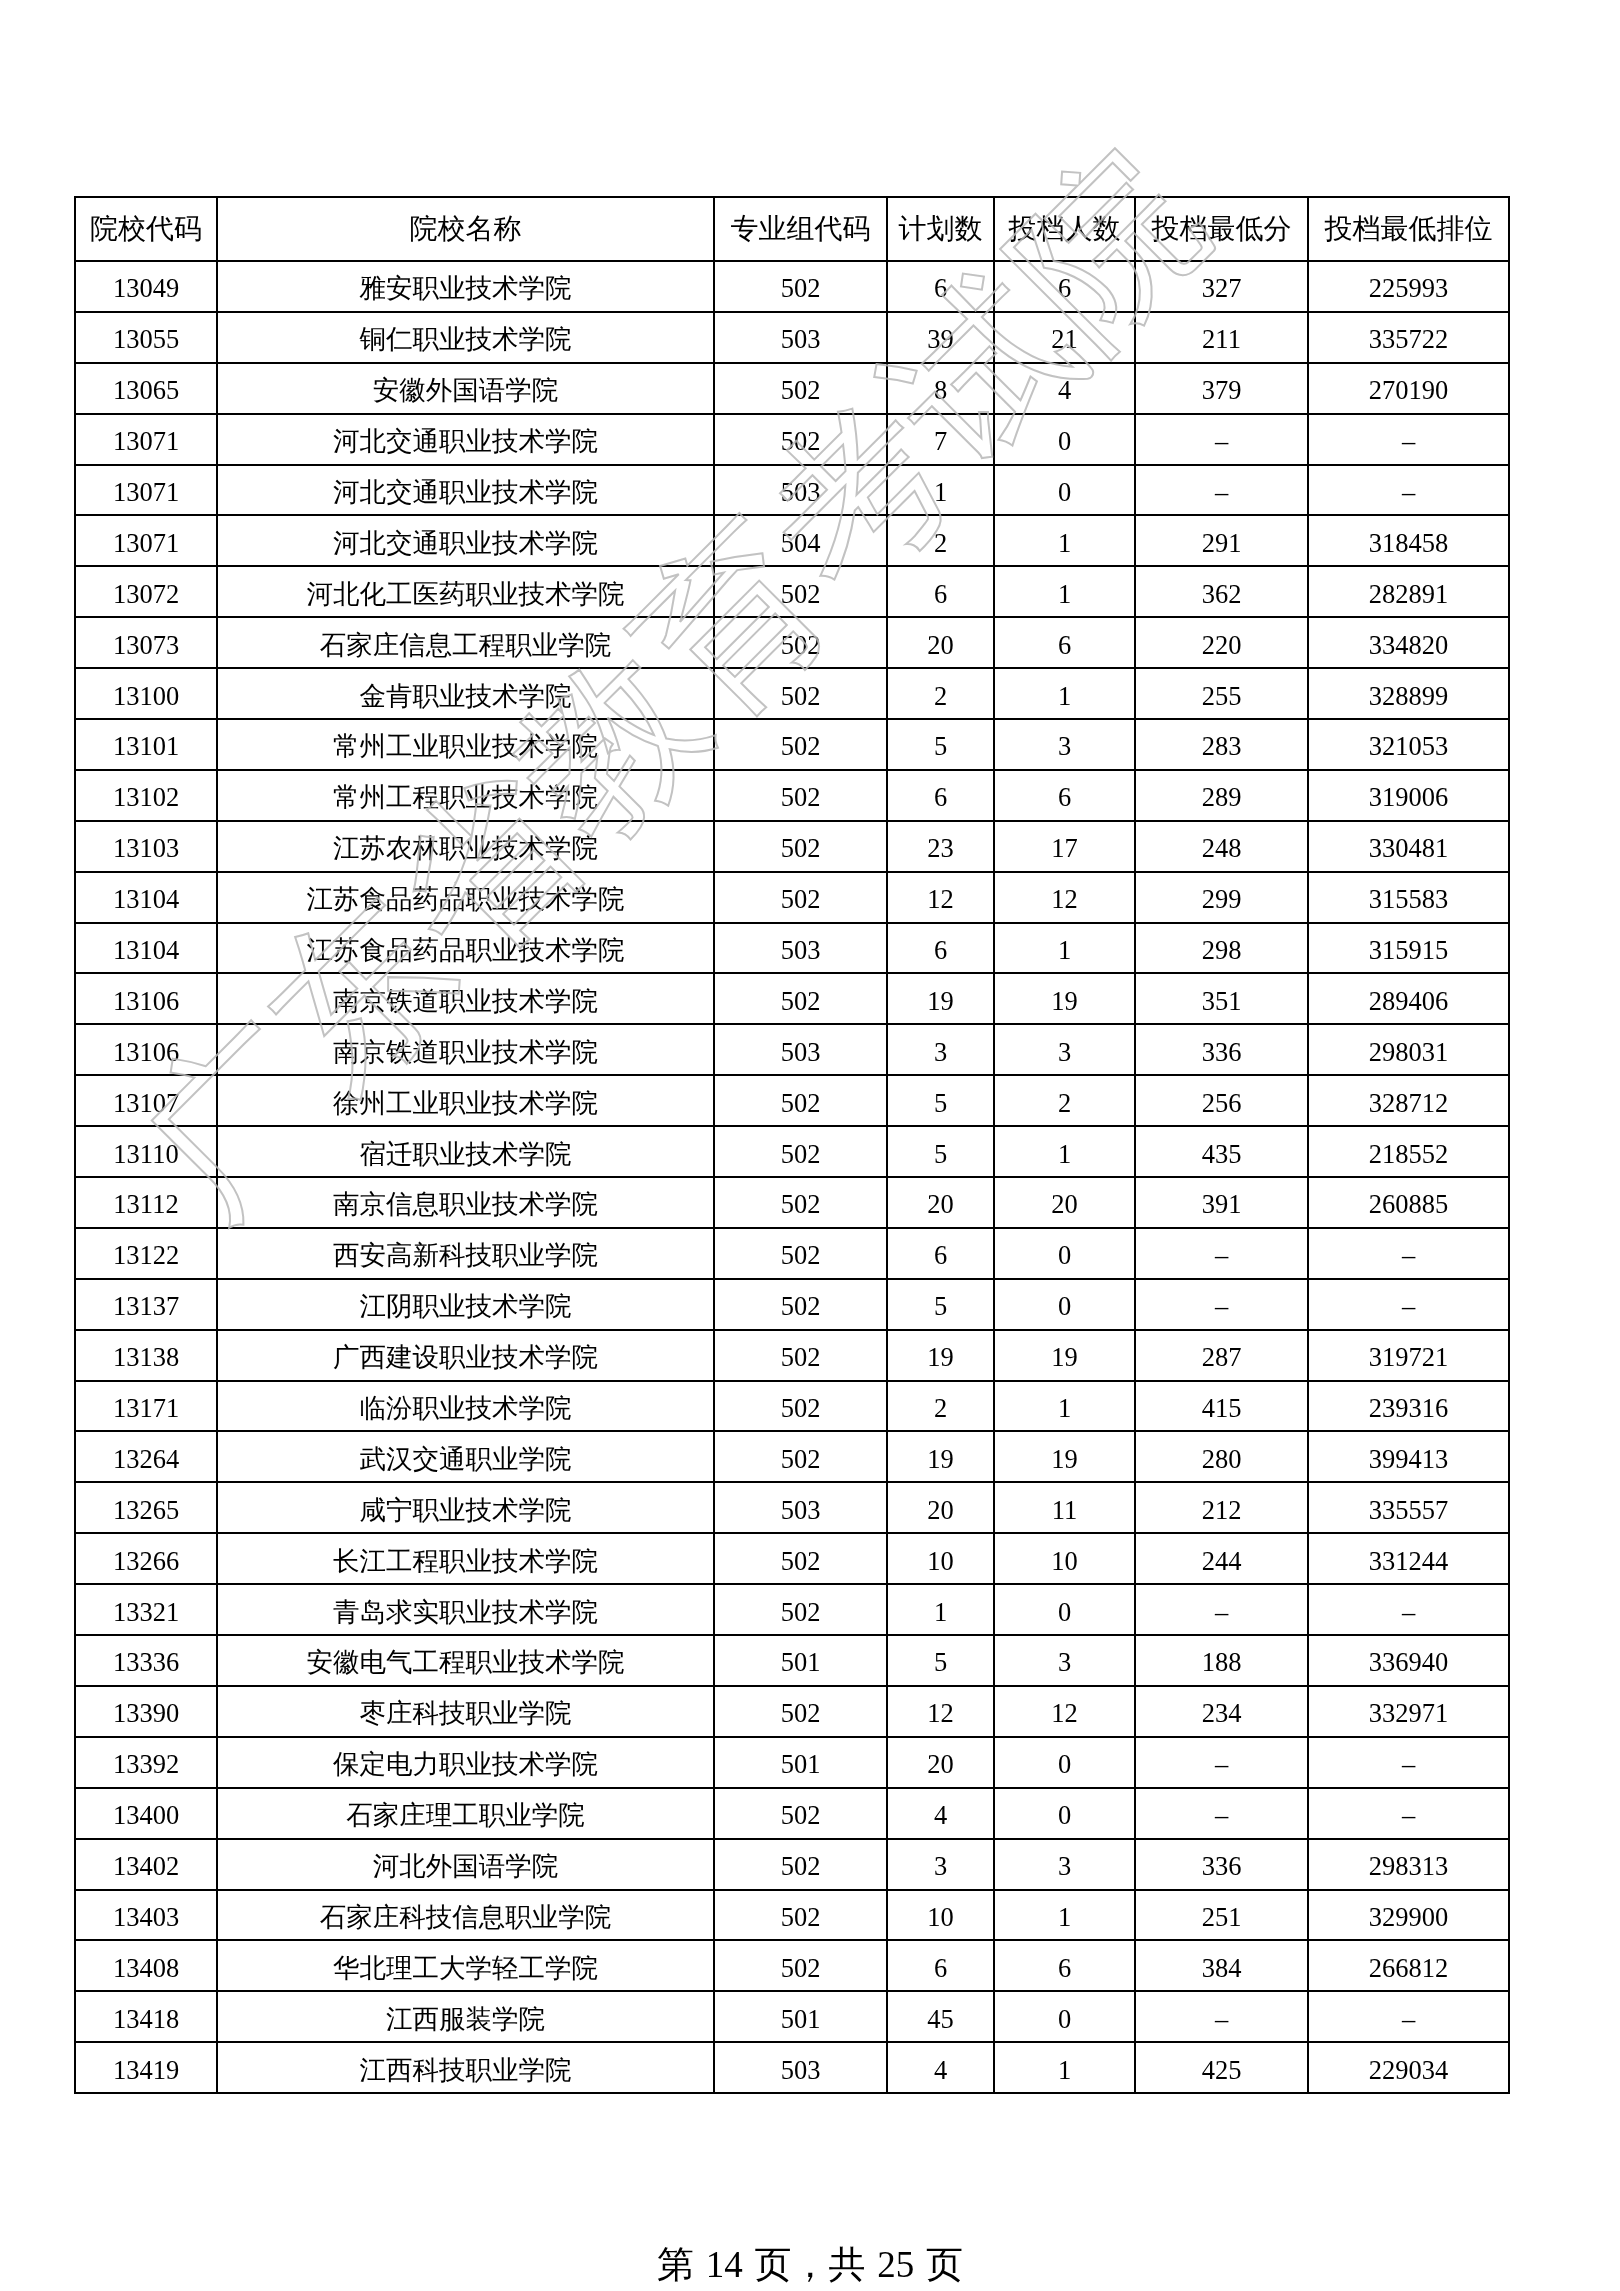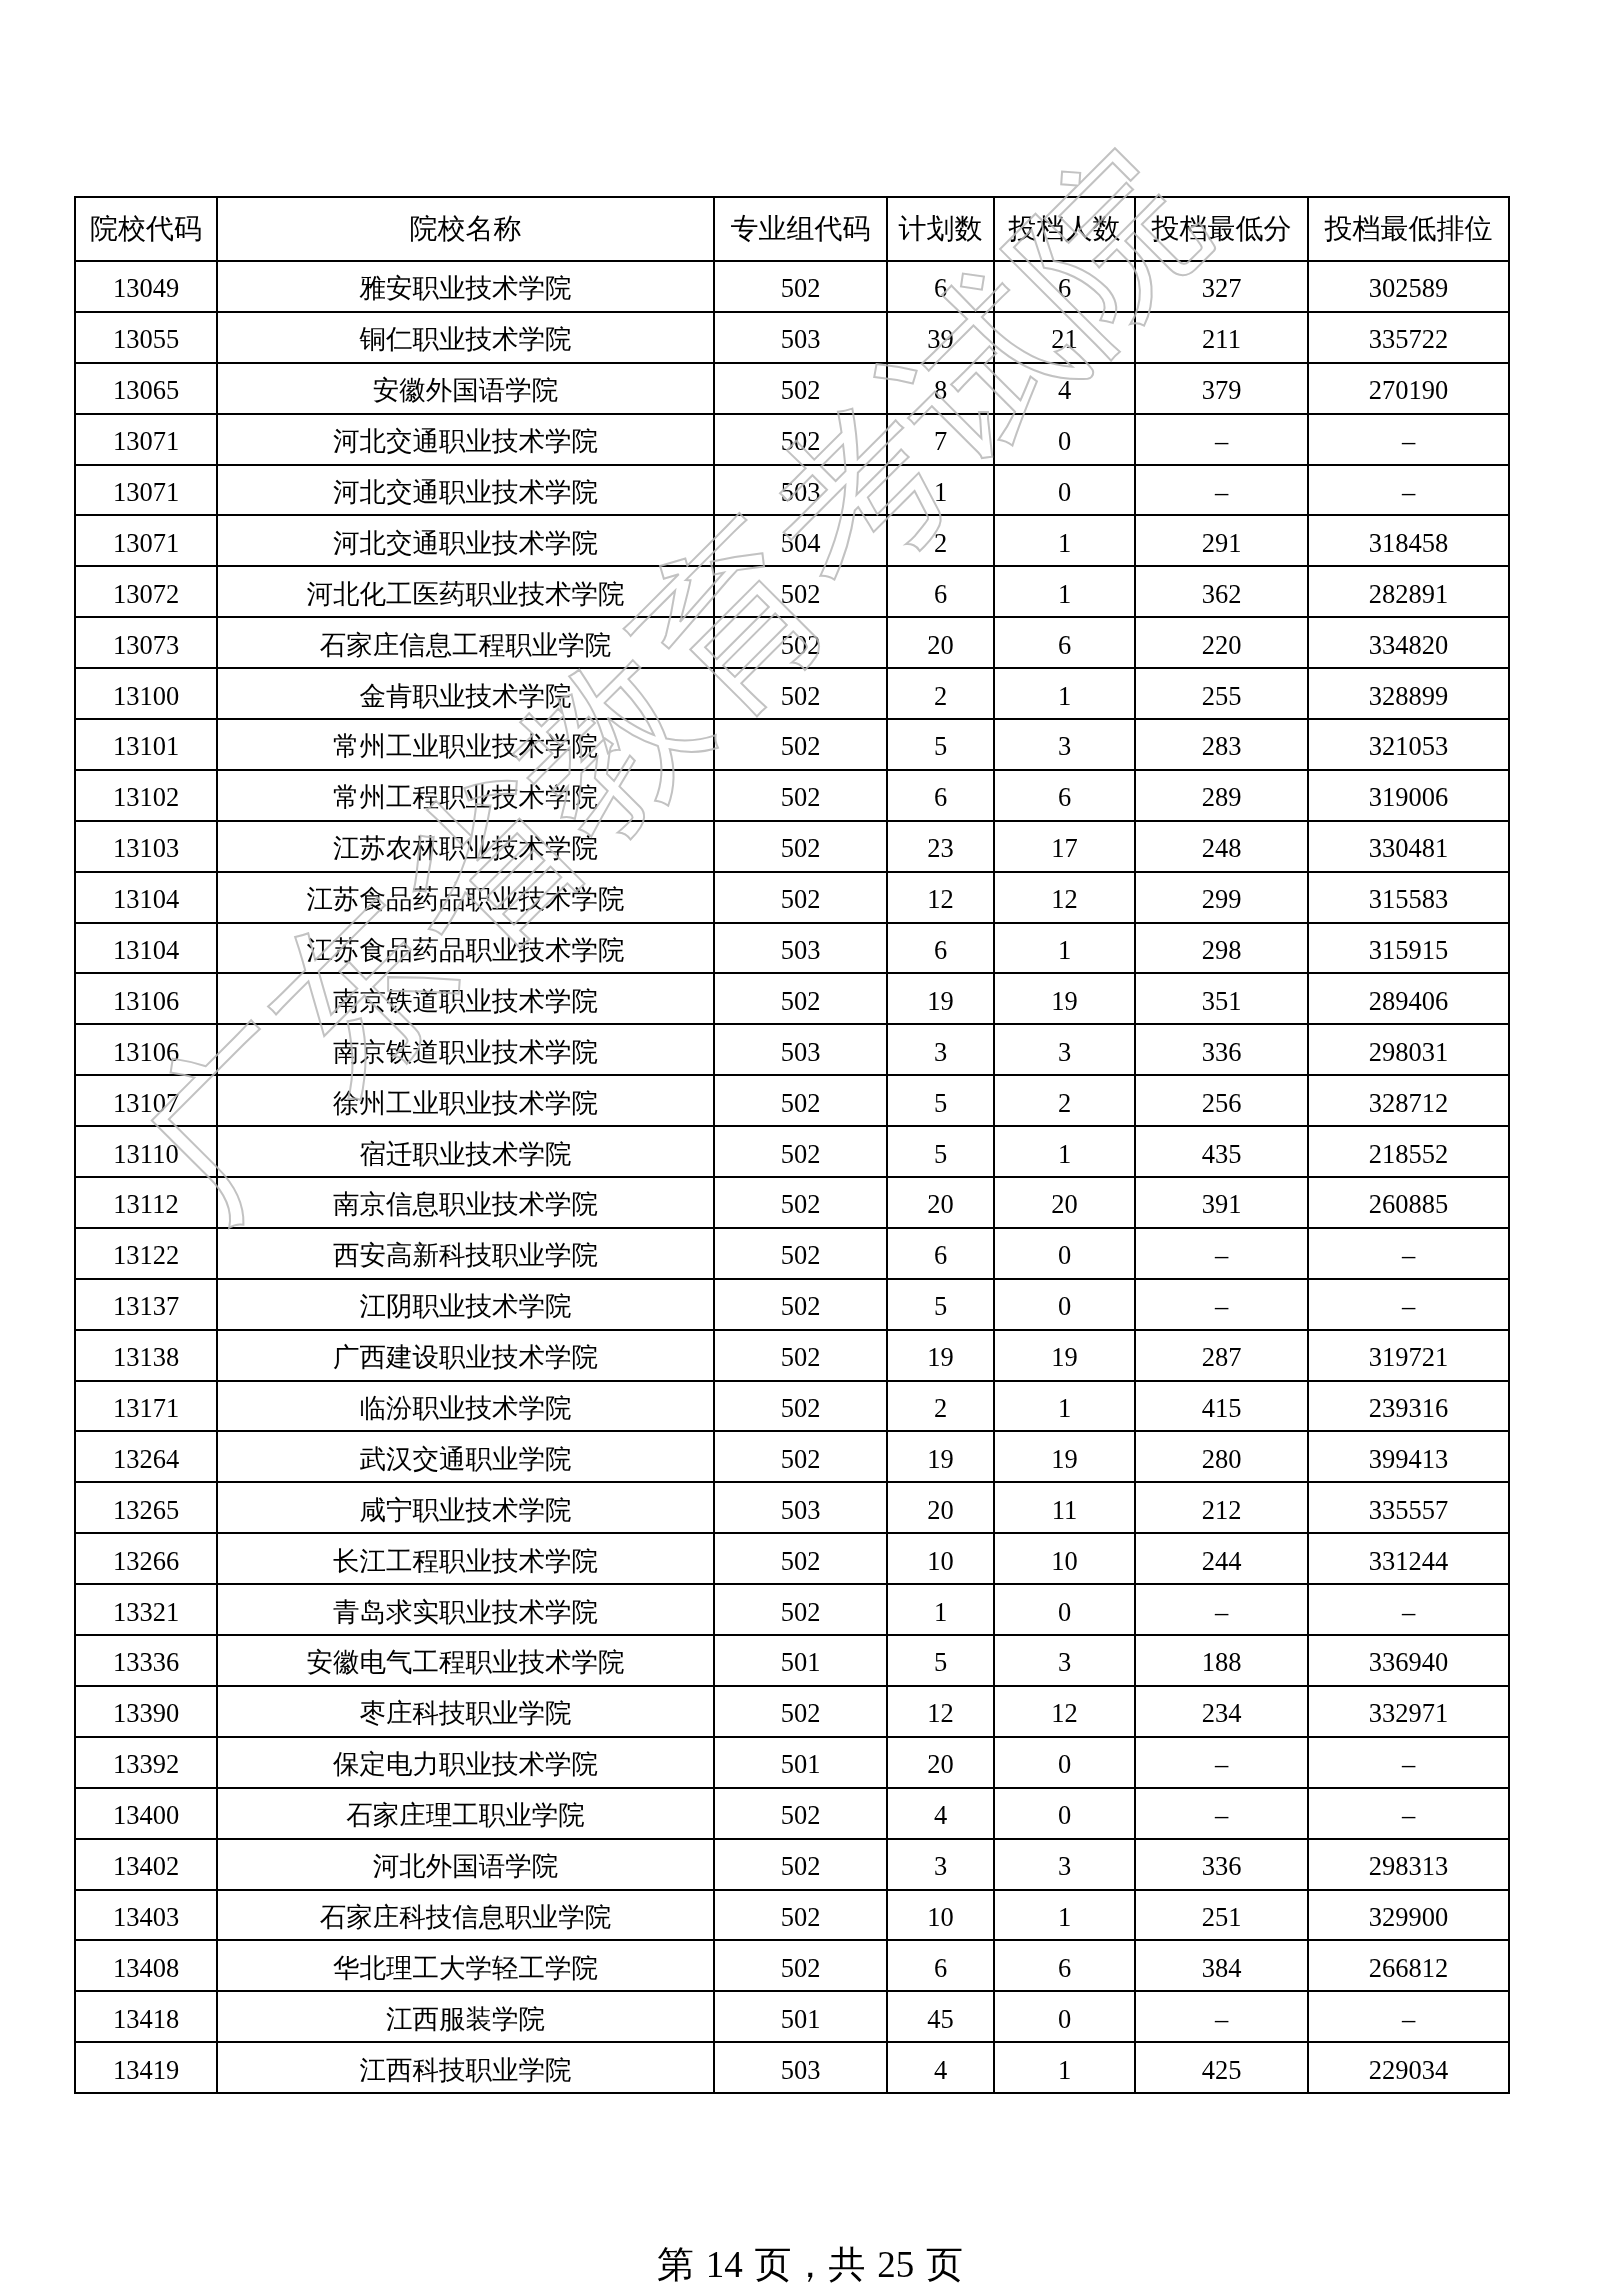--- a/index.html
+++ b/index.html
@@ -83,21 +83,21 @@
       </tr>
     </thead>
     <tbody id="table-body">
         <tr>
           <td class="num">13049</td>
           <td>雅安职业技术学院</td>
           <td class="num">502</td>
           <td class="num">6</td>
           <td class="num">6</td>
           <td class="num">327</td>
-          <td class="num">302589</td>
+          <td class="num">225993</td>
         </tr>
         <tr>
           <td class="num">13055</td>
           <td>铜仁职业技术学院</td>
           <td class="num">503</td>
           <td class="num">39</td>
           <td class="num">21</td>
           <td class="num">211</td>
           <td class="num">335722</td>
         </tr>

